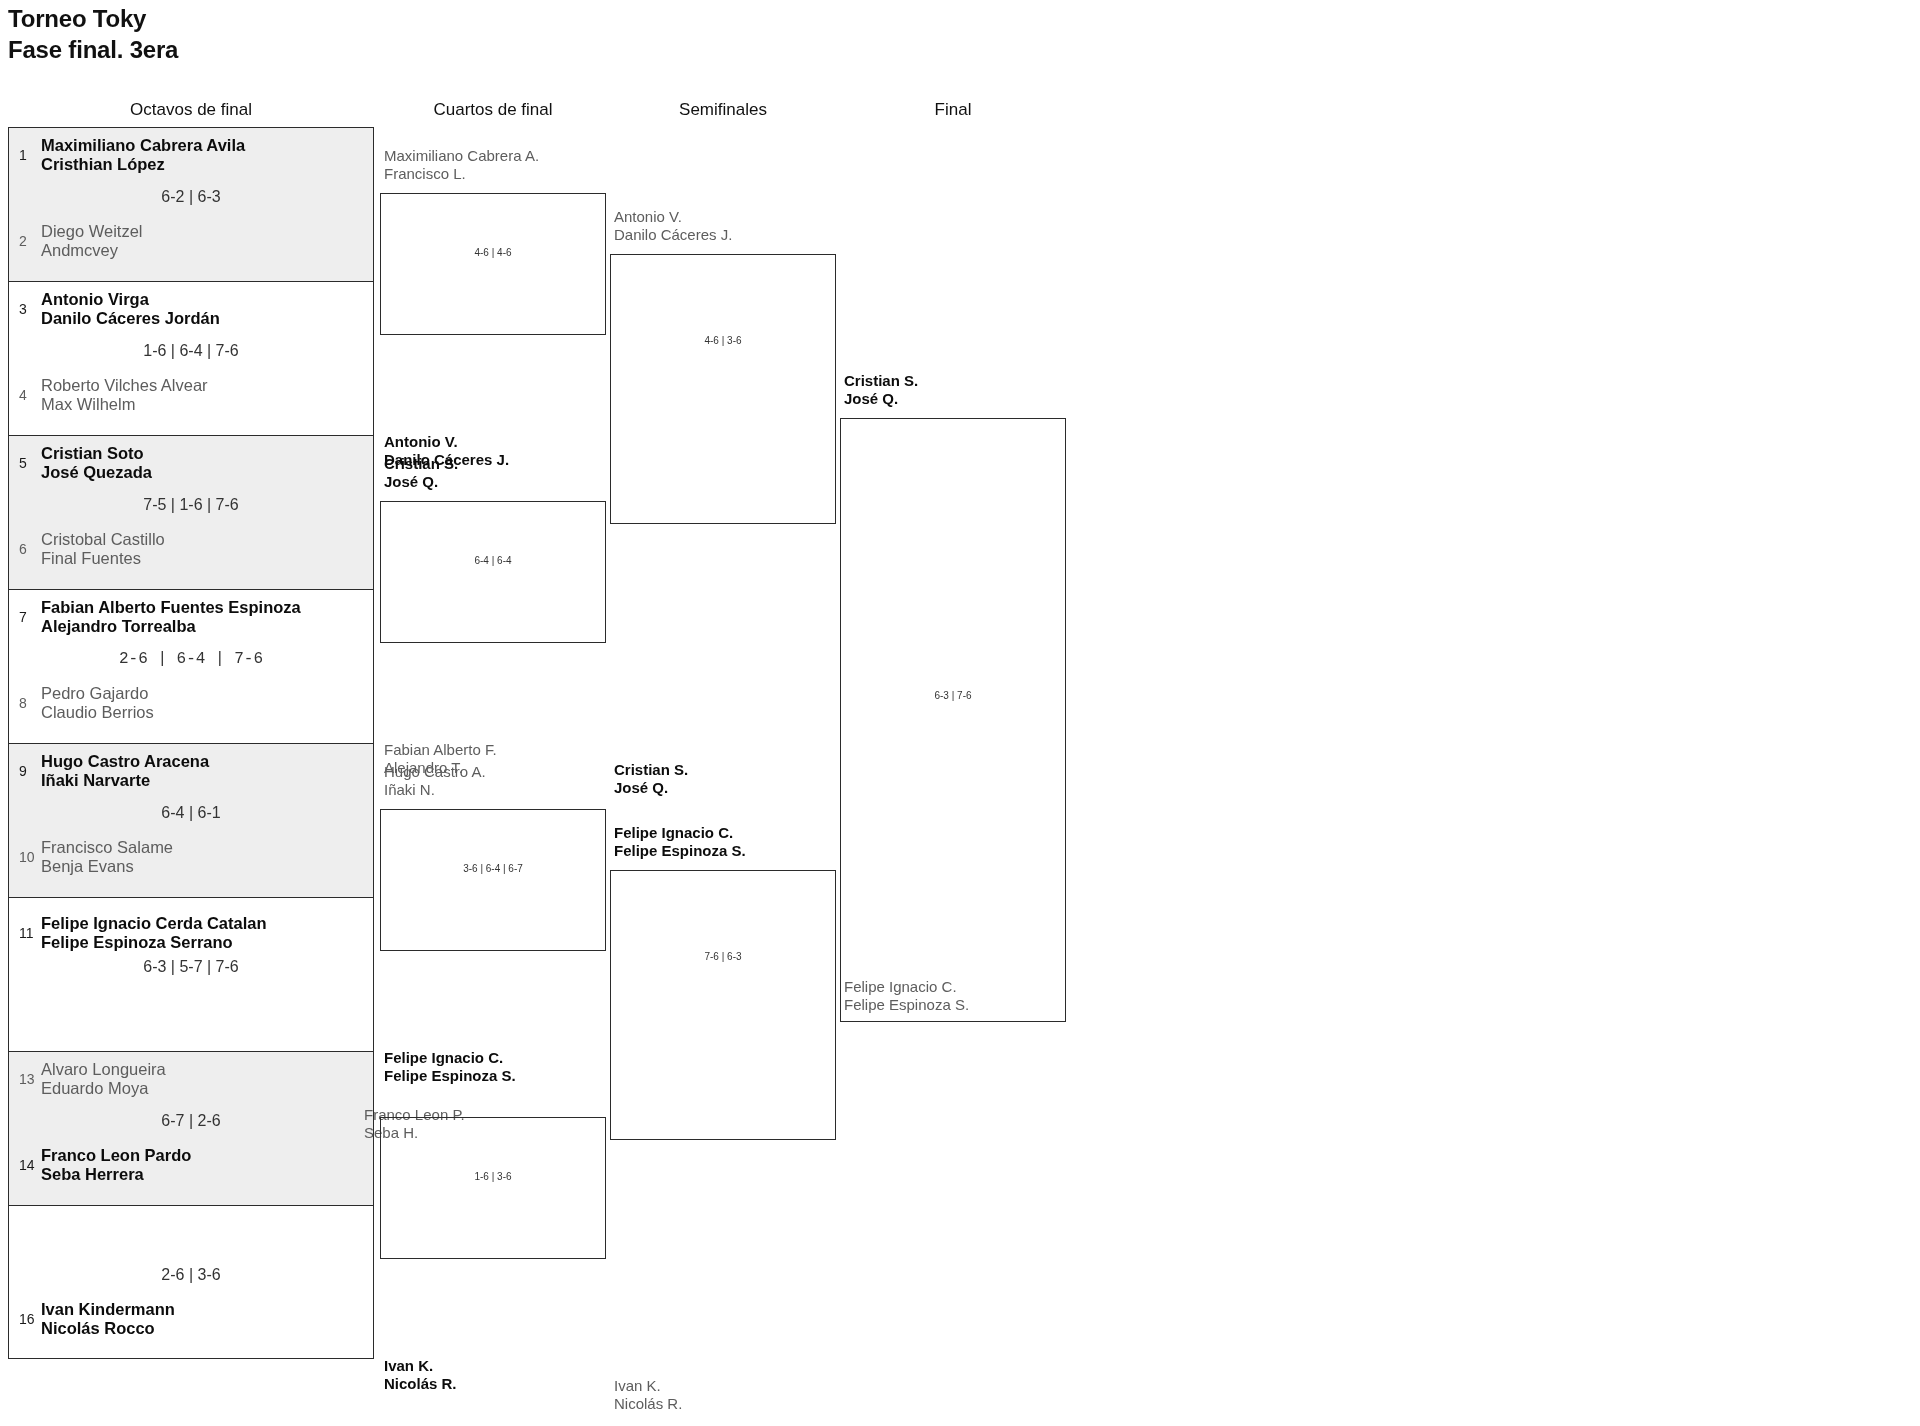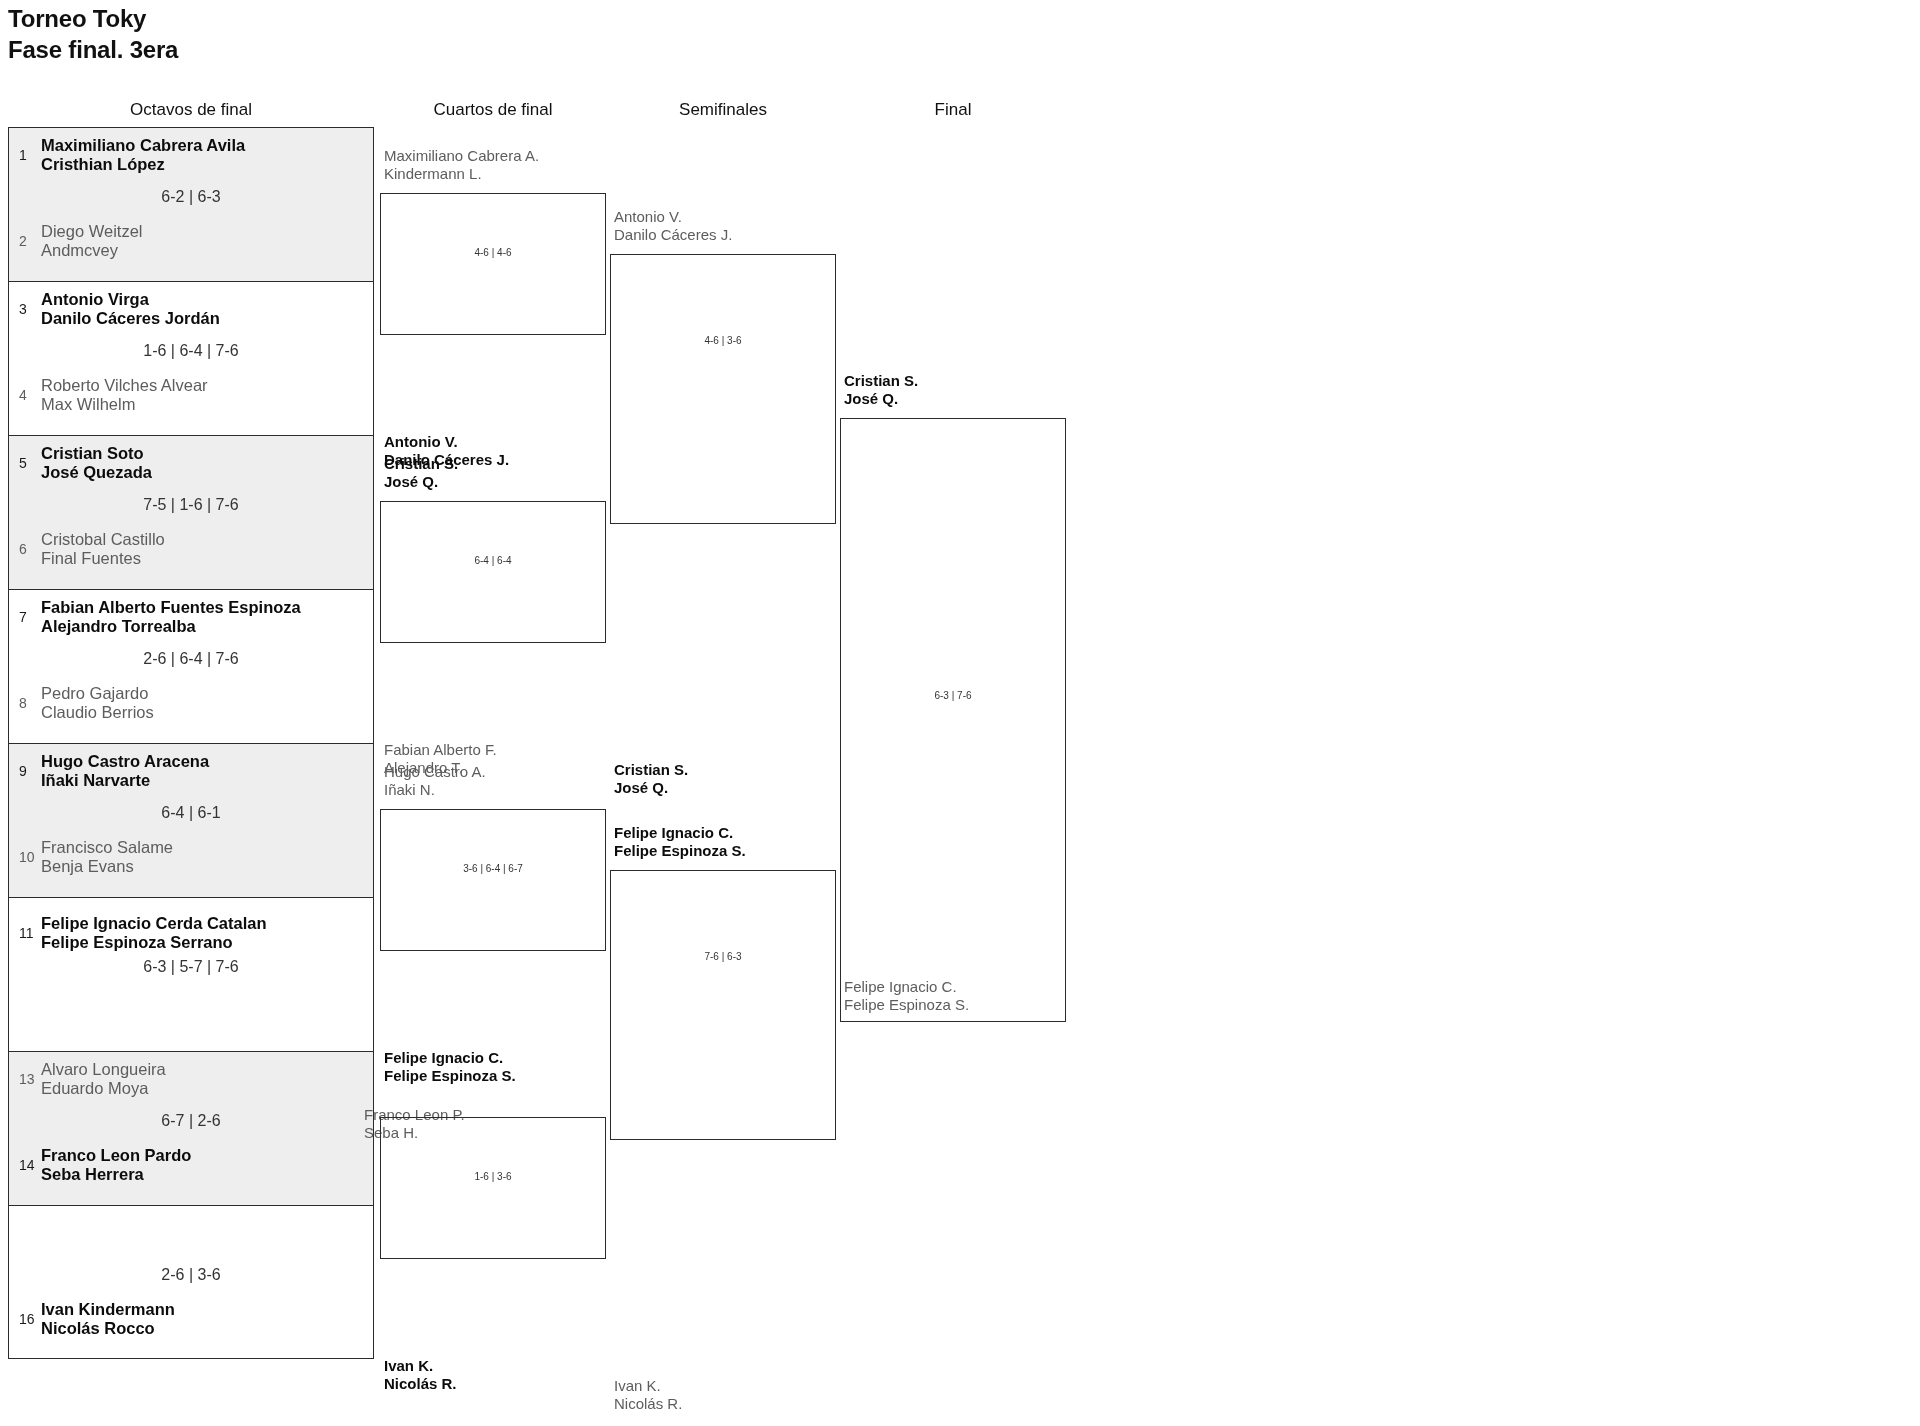--- a/index.html
+++ b/index.html
@@ -207,21 +207,21 @@
             <div class="n">Alejandro Torrealba</div>
           </div>
         </div>
         <div class="r1-team loser" style="top: 94px;">
           <div class="seed">8</div>
           <div class="names">
             <div class="n">Pedro Gajardo</div>
             <div class="n">Claudio Berrios</div>
           </div>
         </div>
-        <div class="r1-score" style="top: 60px;">2-6 | 6-4 | 7-6</div>
+        <div class="r1-score" style="top: 60px; font-family: Liberation Mono, monospace;">2-6 | 6-4 | 7-6</div>
       </div>
       <div class="r1-block shaded" style="top: 743px; height: 154px;">
         <div class="r1-team winner" style="top: 8px;">
           <div class="seed">9</div>
           <div class="names">
             <div class="n">Hugo Castro Aracena</div>
             <div class="n">Iñaki Narvarte</div>
           </div>
         </div>
         <div class="r1-team loser" style="top: 94px;">
@@ -265,21 +265,21 @@
           <div class="seed">16</div>
           <div class="names">
             <div class="n">Ivan Kindermann</div>
             <div class="n">Nicolás Rocco</div>
           </div>
         </div>
         <div class="r1-score" style="top: 60px;">2-6 | 3-6</div>
       </div>
       <div class="entry loser" style="left: 384px; top: 147px;">
         <div>Maximiliano Cabrera A.</div>
-        <div>Kindermann L.</div>
+        <div>Francisco L.</div>
       </div>
       <div class="entry winner" style="left: 384px; top: 433px;">
         <div>Antonio V.</div>
         <div>Danilo Cáceres J.</div>
       </div>
       <div class="conn" style="left: 380px; top: 193px; width: 226px; height: 142px;"></div>
       <div class="conn-score" style="left: 380px; top: 247px; width: 226px;">4-6 | 4-6</div>
       <div class="entry winner" style="left: 384px; top: 455px;">
         <div>Cristian S.</div>
         <div>José Q.</div>

